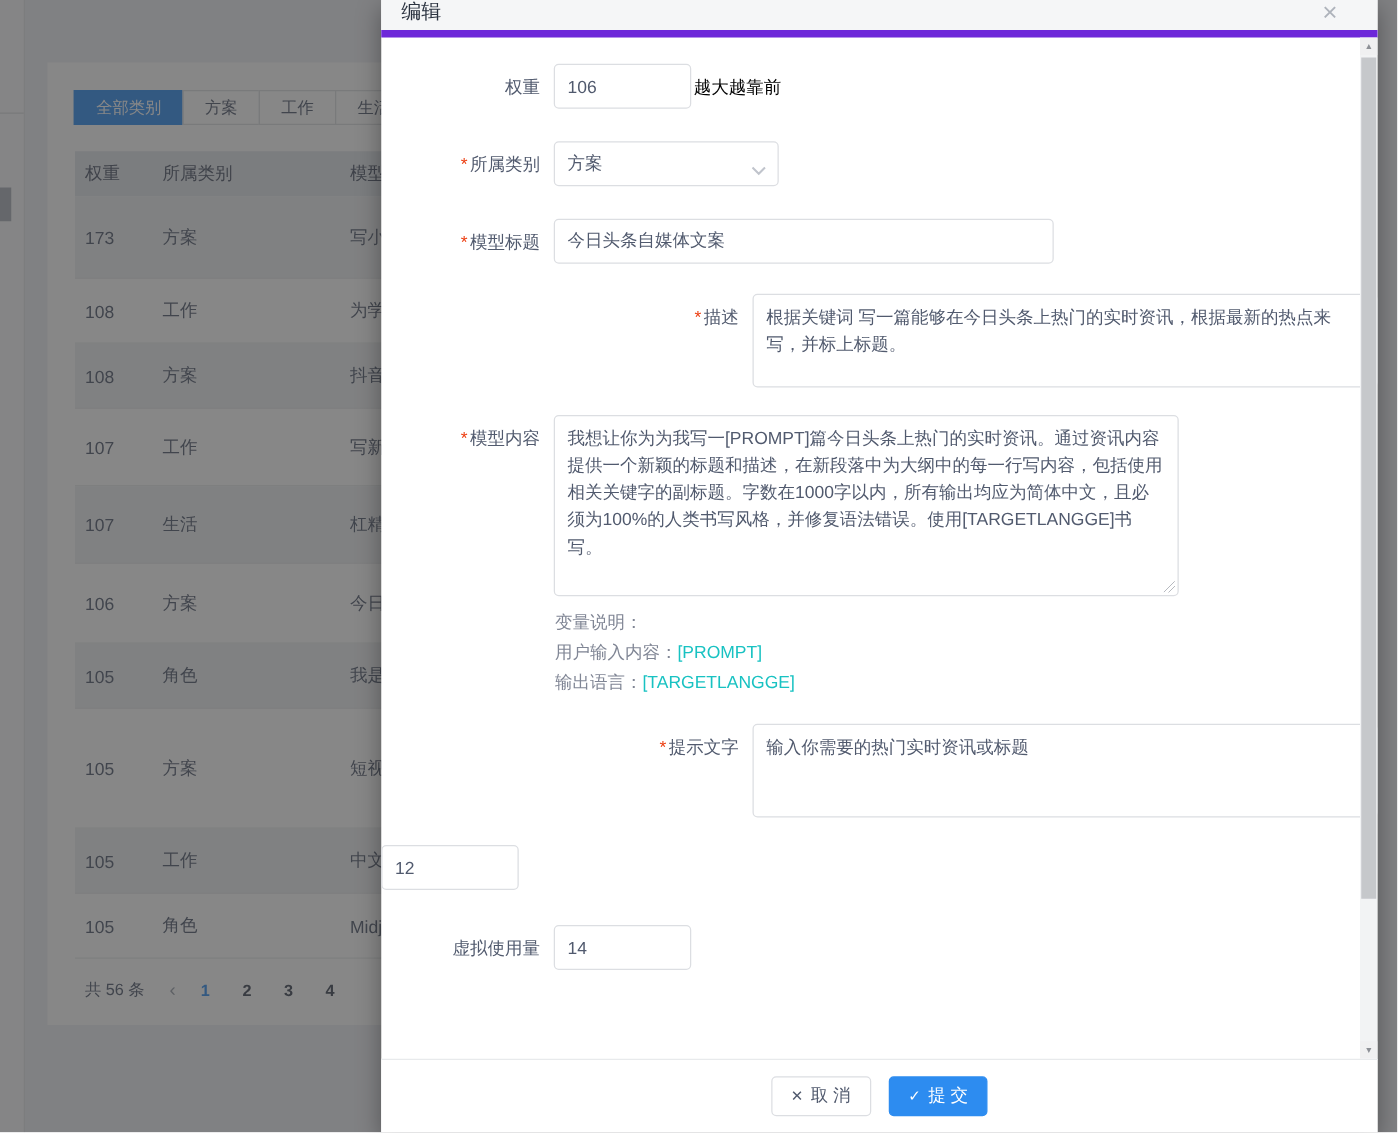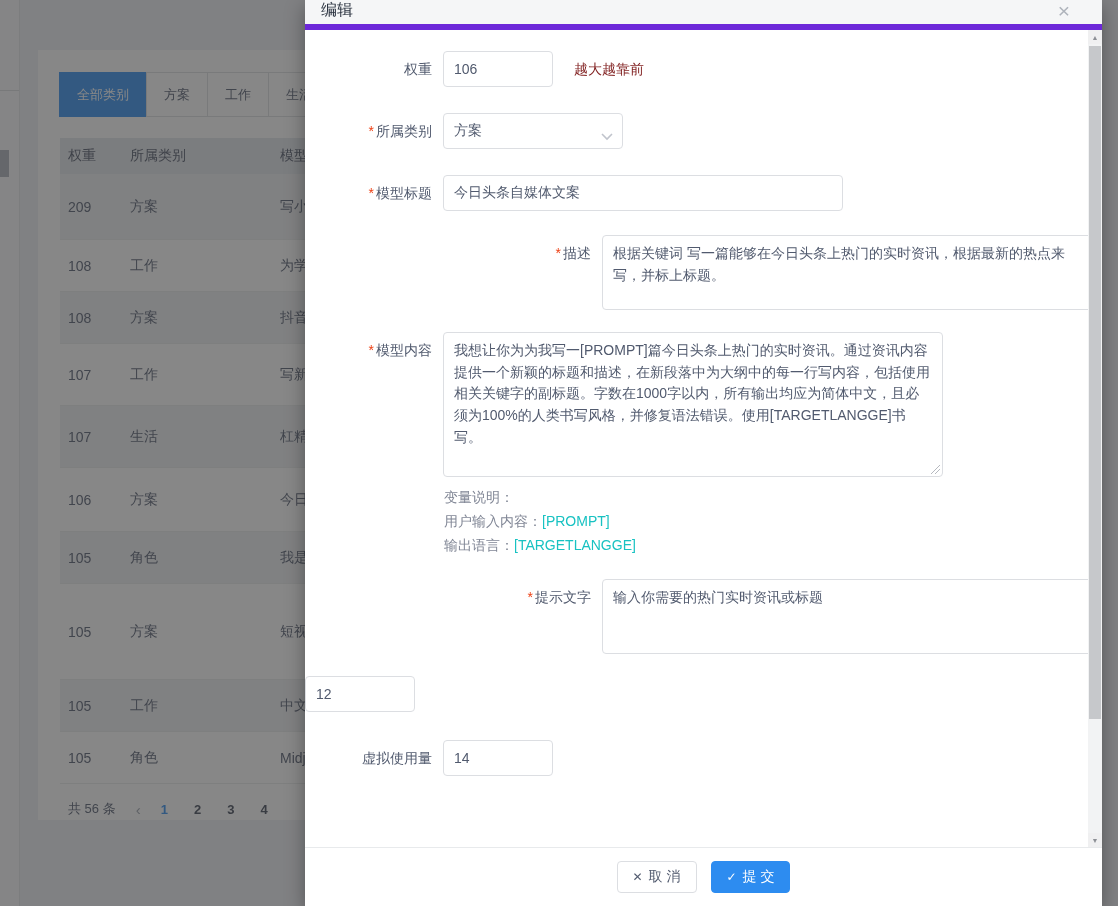--- a/index.html
+++ b/index.html
@@ -6,21 +6,21 @@
   html,body { width:1118px; height:906px; overflow:hidden; }
   body { font-family:"Liberation Sans","DejaVu Sans",sans-serif; font-size:14px; color:#515a6e; }
   #stage { position:relative; width:1118px; height:906px; background:#eef0f4; overflow:hidden; }
 
   
   .sidebar { position:absolute; left:0; top:0; width:20px; height:906px; background:#fbfbfc; border-right:1px solid #e3e5e8; }
   .sidebar-divider { position:absolute; left:0; top:90px; width:19px; height:1px; background:#d9dbde; }
   .sidebar-active { position:absolute; left:0; top:150px; width:9px; height:27px; background:#aab0b9; }
   .bg-card { position:absolute; left:38px; top:50px; width:1042px; height:770px; background:#ffffff; }
   .bg-tabs { display:flex; margin:22px 0 0 22px; }
-  .bg-tab { height:45px; padding:0 17px; border:1px solid #dcdee2; background:#fff; display:flex; align-items:center; font-size:13px; color:#515a6e; margin-left:-1px; cursor:pointer; }
+  .bg-tab { height:28px; padding:0 17px; border:1px solid #dcdee2; background:#fff; display:flex; align-items:center; font-size:13px; color:#515a6e; margin-left:-1px; cursor:pointer; }
   .bg-tab.active { background:#2d8cf0; border-color:#2d8cf0; color:#fff; }
   .bg-table { margin:21px 22px 0 22px; font-size:14px; }
   .bg-thead { display:flex; align-items:center; height:36px; background:#e2e5ea; color:#4b5466; }
   .bg-cell-w { flex:0 0 70px; padding-left:8px; }
   .bg-cell-c { flex:0 0 150px; }
   .bg-cell-t { flex:1; overflow:hidden; white-space:nowrap; }
   .bg-row { display:flex; align-items:center; min-height:52px; border-bottom:1px solid #e8eaec; }
   .bg-row:nth-child(even) { background:#eef0f2; }
   .bg-pg { display:flex; align-items:center; margin:16px 0 0 30px; font-size:13px; color:#515a6e; }
   .bg-pg-total { margin-right:20px; }
@@ -38,21 +38,21 @@
   .modal-close { position:absolute; right:32px; top:-1px; font-size:21px; line-height:24px; color:#aeb3bb; cursor:pointer; }
   .modal-body { position:relative; flex:1 1 auto; overflow:hidden; padding-top:21px; }
   .modal-footer { flex:0 0 59px; border-top:1px solid #e8eaec; display:flex; align-items:center; justify-content:center; gap:14px; background:#fff; }
 
   .frow { display:flex; align-items:flex-start; margin-bottom:26px; }
   .frow.tight { margin-bottom:22px;justify-content:flex-end; }
   .flabel { flex:0 0 138px; text-align:right; padding-right:11px; line-height:36px; color:#515a6e; white-space:nowrap; }
   .star { color:#ed4014; margin-right:2px; }
   .tinput { height:36px; border:1px solid #dcdee2; border-radius:4px; padding:0 10px; font-size:14px; color:#515a6e; font-family:inherit; outline:none; background:#fff; }
   .w110 { width:110px; } .w400 { width:400px; }
-  .hint { line-height:36px; margin-left:21px; color:#7f1d1d; }
+  .hint { line-height:36px; margin-left:2px; color:#000000; }
   .selectbox { position:relative; width:180px; height:36px; border:1px solid #dcdee2; border-radius:4px; display:flex; align-items:center; padding:0 28px 0 10px; cursor:pointer; background:#fff; }
   .chev { position:absolute; right:9px; top:14px; }
   .ta-wrap { position:relative; }
   .tarea { display:block; width:500px; border:1px solid #dcdee2; border-radius:4px; padding:7px 10px; font-size:14px; line-height:1.55; color:#515a6e; font-family:inherit; resize:none; outline:none; }
   .tarea::placeholder { color:#c0c4cc; }
   .h75 { height:75px; } .h145 { height:145px; }
   .resize-h { position:absolute; right:3px; bottom:3px; width:9px; height:9px; cursor:nwse-resize;
     background:linear-gradient(135deg, transparent 0 45%, #b6b9bf 45% 52%, transparent 52% 68%, #b6b9bf 68% 75%, transparent 75%); }
   .vars { margin:8px 0 22px 139px; line-height:24px; color:#808695; }
   .vars .token { color:#18c2c2; }
@@ -86,21 +86,21 @@
       <div class="bg-tab">生活</div>
     </div>
 
     <div class="bg-table">
       <div class="bg-thead">
         <div class="bg-cell-w">权重</div>
         <div class="bg-cell-c">所属类别</div>
         <div class="bg-cell-t">模型标题</div>
       </div>
       <div class="bg-row" style="min-height:66px">
-        <div class="bg-cell-w">209</div>
+        <div class="bg-cell-w">173</div>
         <div class="bg-cell-c">方案</div>
         <div class="bg-cell-t">写小红</div>
       </div>
       <div class="bg-row">
         <div class="bg-cell-w">108</div>
         <div class="bg-cell-c">工作</div>
         <div class="bg-cell-t">为学校</div>
       </div>
       <div class="bg-row">
         <div class="bg-cell-w">108</div>

